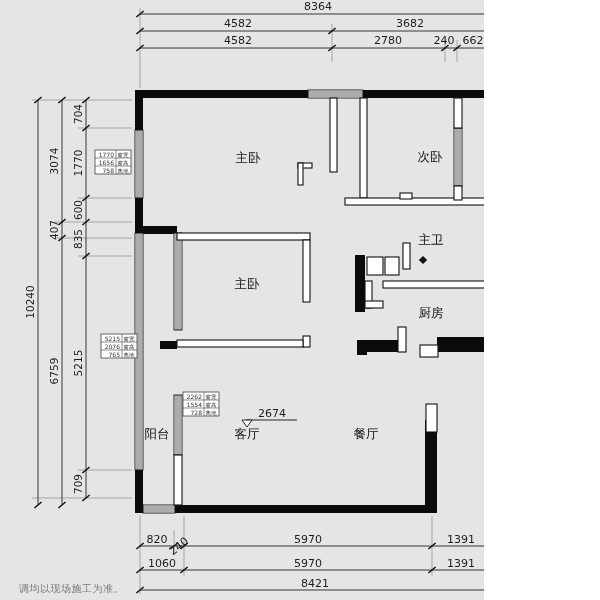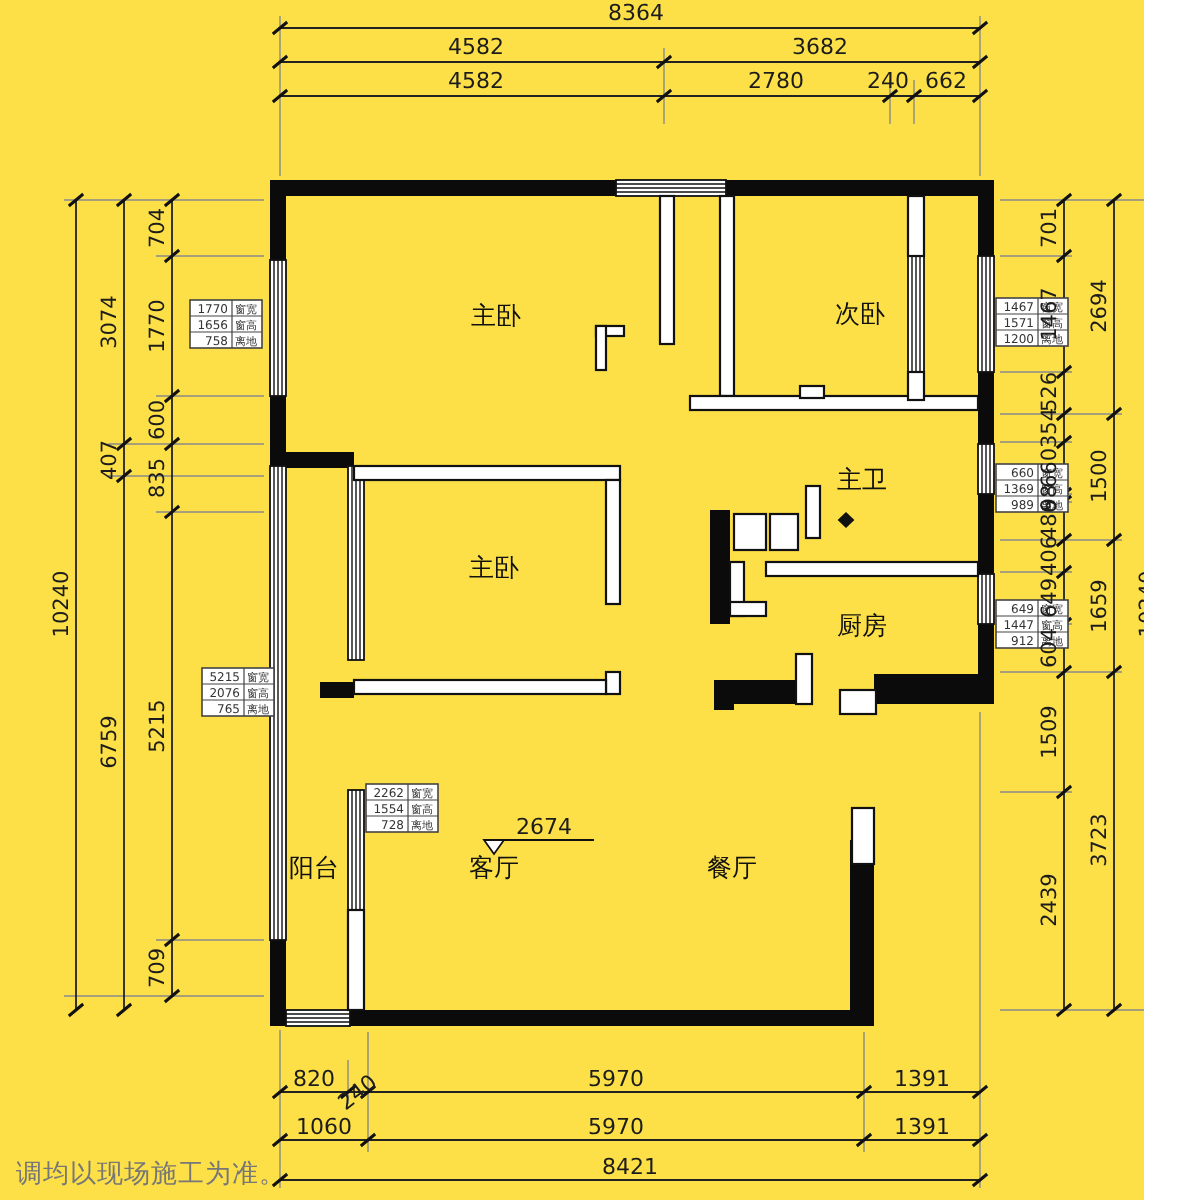--- a/index.html
+++ b/index.html
@@ -1,22 +1,22 @@
 <!DOCTYPE html>
 <html><head>
 <meta charset="utf-8">
 <style>
   html,body{margin:0;padding:0;background:#fff;}
-  .canvas{position:relative;width:572px;height:600px;background:#fde047;overflow:hidden;
+  .canvas{position:relative;width:484px;height:600px;background:#e5e5e5;overflow:hidden;
           font-family:"DejaVu Sans", sans-serif;}
   svg{position:absolute;left:0;top:0;}
   svg text.dim{font-family:"DejaVu Sans", sans-serif;fill:#1c1c1c;}
   svg text.room{font-family:"DejaVu Sans", sans-serif;fill:#111;font-size:12.5px;}
   svg text.tbl{font-family:"DejaVu Sans", sans-serif;fill:#333;}
-  .watermark{position:absolute;left:8px;bottom:4px;font-size:13px;color:#777;
+  .watermark{position:absolute;left:19px;bottom:4px;font-size:10px;color:#777;
              letter-spacing:0.5px;}
 </style>
 </head>
 <body>
 
 <div class="canvas">
   <svg id="plan" width="600" height="600" viewBox="0 0 600 600">
     <g id="ext-lines">
         <line x1="140" y1="8" x2="140" y2="88" stroke="#8a8a8a" stroke-width="0.7"></line>
         <line x1="332" y1="24" x2="332" y2="62" stroke="#8a8a8a" stroke-width="0.7"></line>

